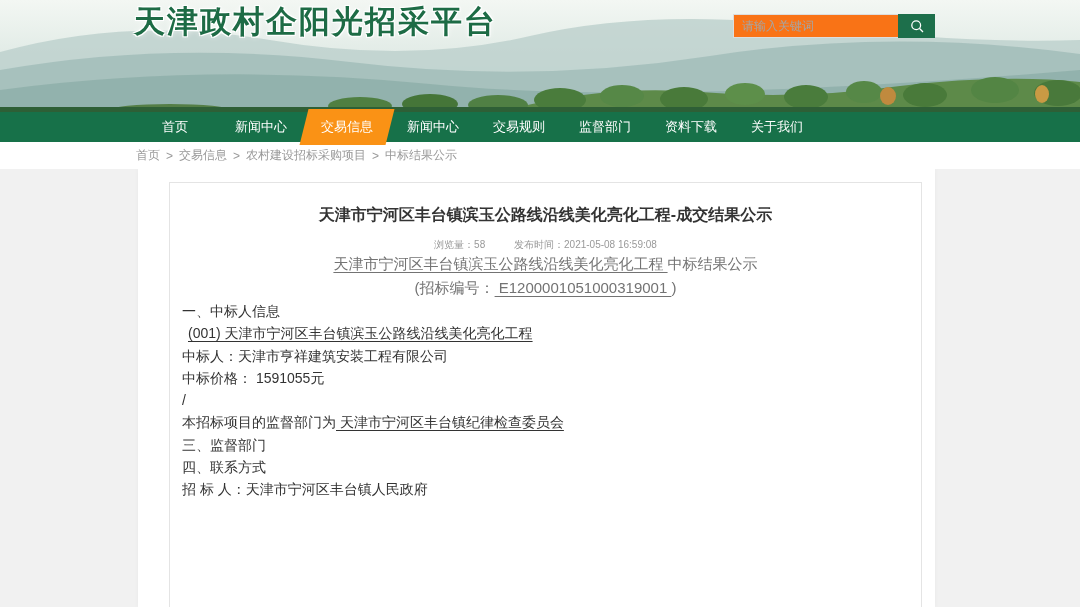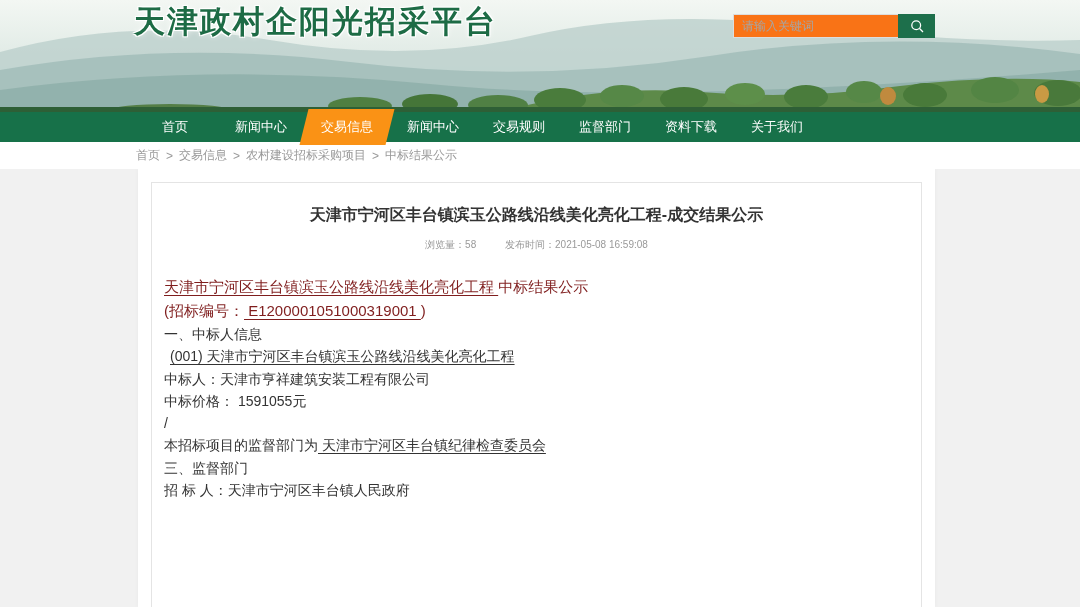--- a/index.html
+++ b/index.html
@@ -48,29 +48,29 @@
   .breadcrumb {
     height:27px; background:#fff; display:flex; align-items:center;
     padding-left:136px; font-size:12px; color:#999; gap:6px; white-space:nowrap;
   }
   .crumb { cursor:pointer; }
   .crumb.current { cursor:default; }
   
   .content-wrap { height:438px; background:#f1f1f1; overflow:hidden; }
   .panel {
     margin-left:138px; width:797px; height:100%; background:#fff;
-    padding:13px 13px 0 13px; box-shadow:0 0 5px rgba(0,0,0,.04);
+    padding:13px 13px 0 31px; box-shadow:0 0 5px rgba(0,0,0,.04);
   }
   .article-box {
     border:1px solid #e4e4e4; height:600px; padding:14px 12px; overflow:hidden; background:#fff;
   }
   .article-title { text-align:center; font-size:16px; font-weight:700; color:#333; margin-top:8px; }
   .article-meta { text-align:center; font-size:10px; color:#999; margin-top:12px; }
   .meta-views { margin-right:26px; }
-  .notice-head { text-align:left; font-size:15px; color:#7f1d1d; line-height:24px; margin-top:23px; }
+  .notice-head { text-align:center; font-size:15px; color:#737373; line-height:24px; }
   .u { text-decoration:underline; text-underline-offset:3px; }
   .body-text { font-size:14px; color:#333; line-height:22.3px; }
   .intro { margin-top:19px; }
   .item-indent { margin-left:6px;margin-top:26px; }
 </style>
 </head>
 <body>
 
 <div class="hero">
   <svg class="bg" viewBox="0 0 1080 112" preserveAspectRatio="none">
@@ -174,19 +174,20 @@
         <div>一、中标人信息</div>
         <div><span class="u item-indent">(001) 天津市宁河区丰台镇滨玉公路线沿线美化亮化工程 </span></div>
         <div><span>中标人：</span><span>天津市亨祥建筑安装工程有限公司</span></div>
         <div><span>中标价格：</span><span> 1591055元</span></div>
 
         <div>/</div>
 
         <div><span>本招标项目的监督部门为</span><span class="u"> 天津市宁河区丰台镇纪律检查委员会</span></div>
         <div>三、监督部门</div>
 
+        <div>四、联系方式</div>
         <div><span>招 标 人：</span><span>天津市宁河区丰台镇人民政府</span></div>
 
       </div>
 
     </div>
   </div>
 </div>
 
 </body></html>

